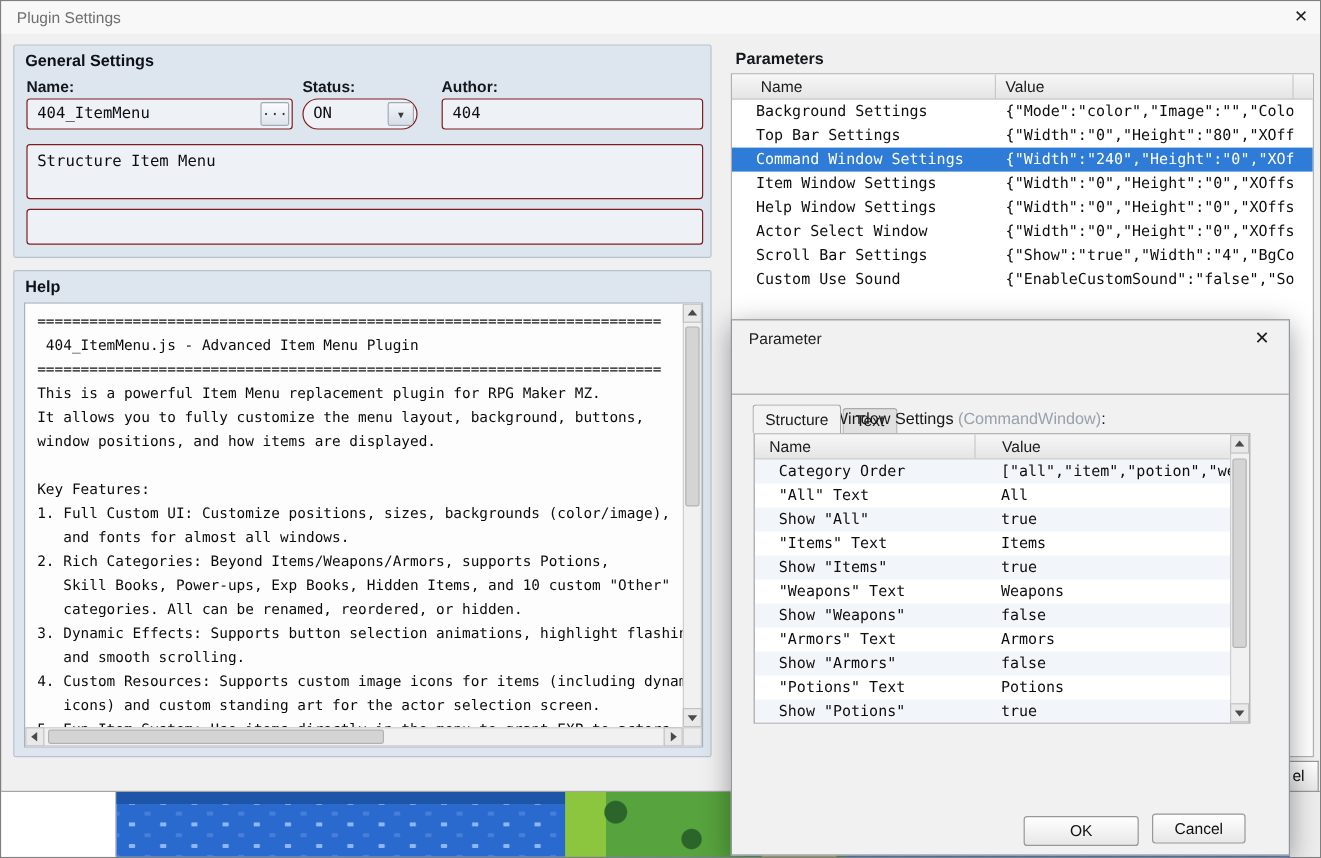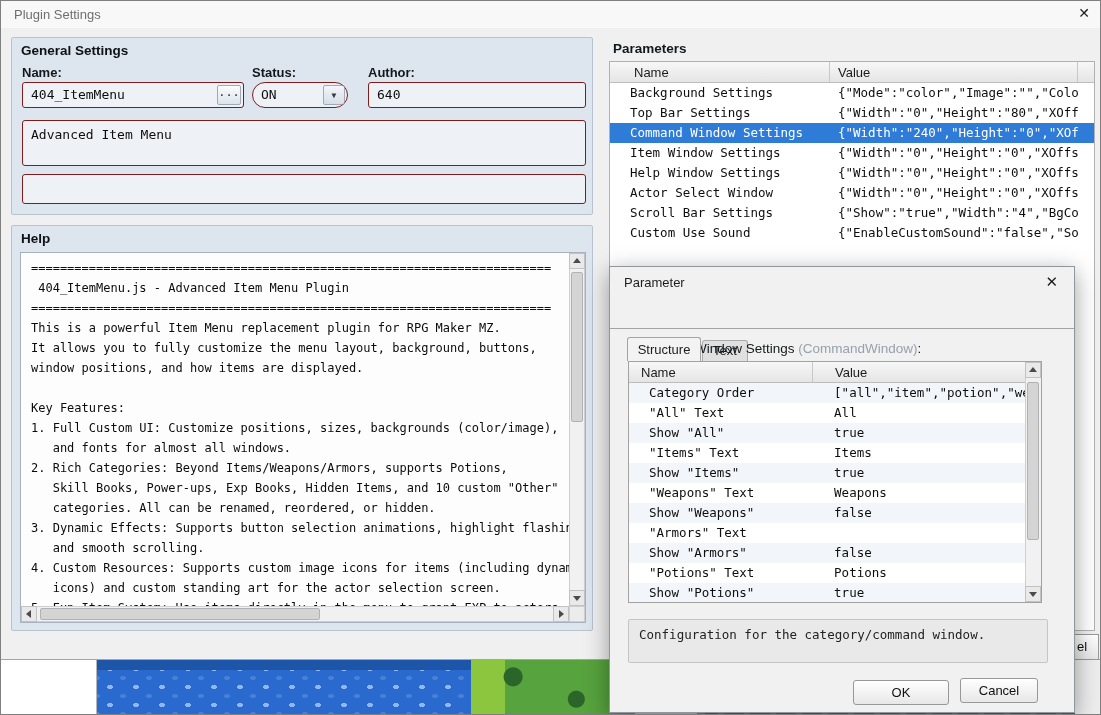--- a/index.html
+++ b/index.html
@@ -130,24 +130,24 @@
     </div>
 
     <div class="field-label" style="left:240px; top:27px;">Status:</div>
     <div class="input" style="left:240px; top:44px; width:96px; height:26px;border-radius:13px;">
       <span>ON</span>
       <span class="dd-arrow">▼</span>
     </div>
 
     <div class="field-label" style="left:356px; top:27px;">Author:</div>
     <div class="input" style="left:356px; top:44px; width:218px; height:26px;">
-      <span>640</span>
-    </div>
-
-    <div class="input" style="left:10px; top:82px; width:564px; height:46px; line-height:18px; padding-top:5px;">Advanced Item Menu</div>
+      <span>404</span>
+    </div>
+
+    <div class="input" style="left:10px; top:82px; width:564px; height:46px; line-height:18px; padding-top:5px;">Structure Item Menu</div>
 
     <div class="input" style="left:10px; top:136px; width:564px; height:30px;"></div>
   </div>
 
   <div class="group" style="left:10px; top:224px; width:582px; height:406px;">
     <div class="group-title">Help</div>
     <div class="help-view" style="left:8px; top:26px; width:566px; height:371px;">
       <pre>========================================================================
  404_ItemMenu.js - Advanced Item Menu Plugin
 ========================================================================
@@ -284,20 +284,21 @@
         <div class="trow">
           <div class="c1">"Weapons" Text</div>
             <div class="c2">Weapons</div>
         </div>
         <div class="trow">
           <div class="c1">Show "Weapons"</div>
             <div class="c2">false</div>
         </div>
         <div class="trow">
           <div class="c1">"Armors" Text</div>
+            <div class="c2">Armors</div>
         </div>
         <div class="trow">
           <div class="c1">Show "Armors"</div>
             <div class="c2">false</div>
         </div>
         <div class="trow">
           <div class="c1">"Potions" Text</div>
             <div class="c2">Potions</div>
         </div>
         <div class="trow">
@@ -310,19 +311,18 @@
         <div class="sb-btn" style="left:-1px; top:0;">
             <span class="tri up"></span>
           </div>
         <div class="sb-thumb" style="left:1px; top:20px; width:12px; height:158px;"></div>
         <div class="sb-btn" style="left:-1px; bottom:0;">
             <span class="tri down"></span>
           </div>
       </div>
     </div>
 
-    <div class="desc-box">Configuration for the category/command window.</div>
 
     <div class="btn" style="left:243px; top:413px; width:96px;">OK</div>
     <div class="btn" style="left:350px; top:411px; width:78px;">Cancel</div>
   </div>
 
 </div>
 
 </body></html>

